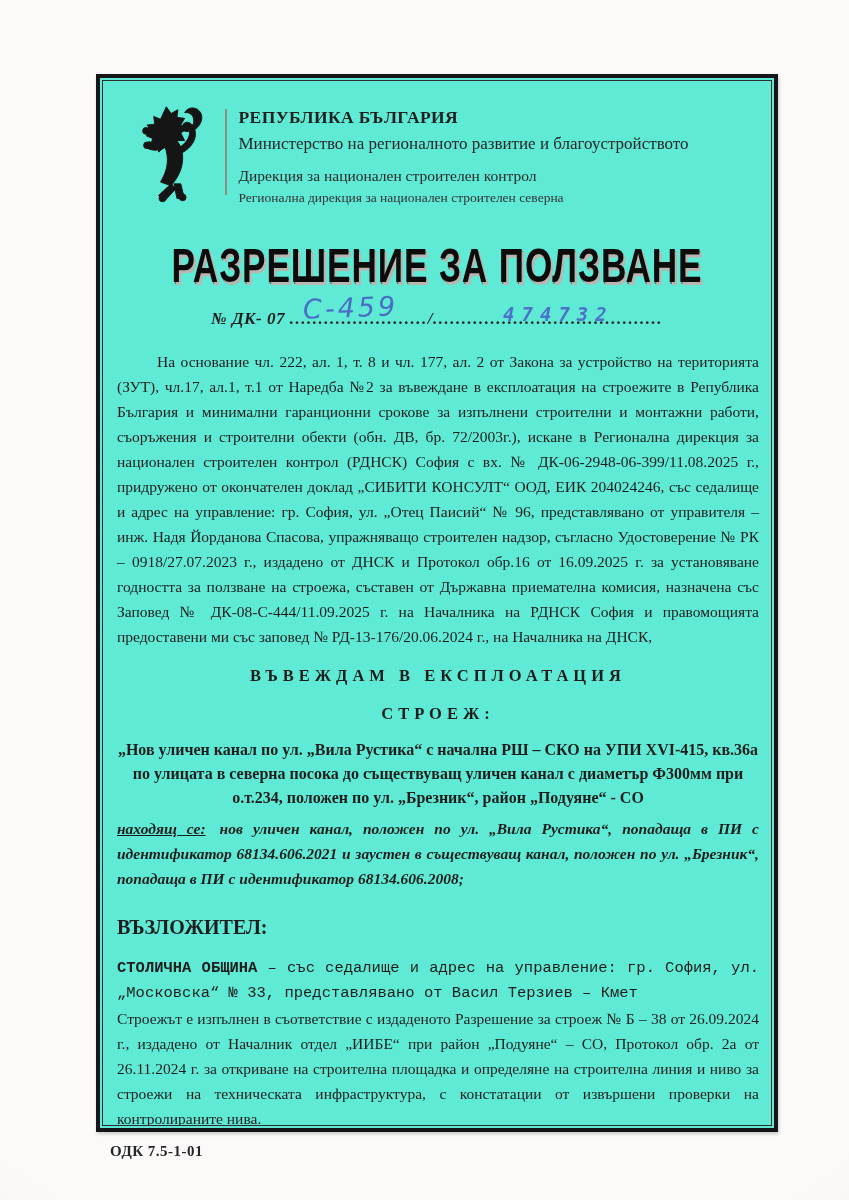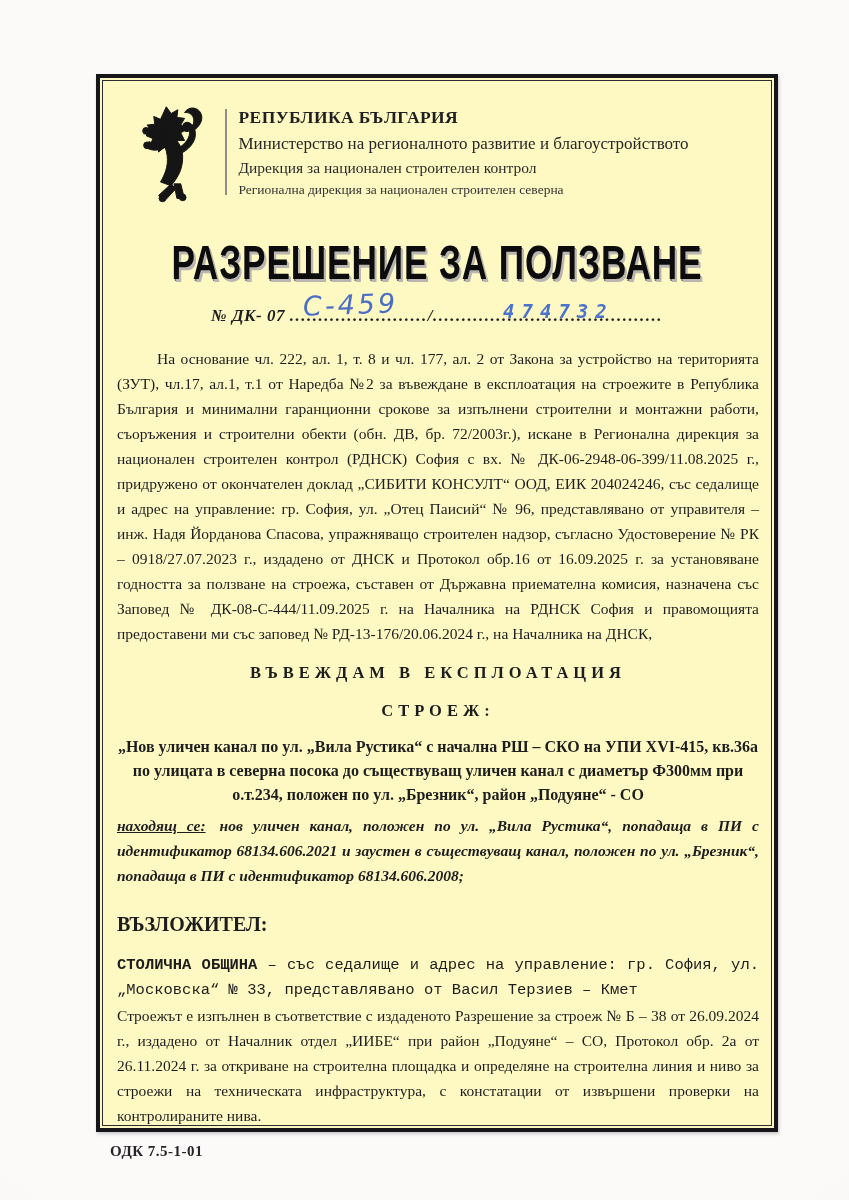--- a/index.html
+++ b/index.html
@@ -14,36 +14,36 @@
   .scan-vignette{
     position:absolute; inset:0;
     background:
       radial-gradient(120% 90% at 50% 45%, rgba(255,255,255,0) 70%, rgba(120,115,108,0.10) 100%);
     pointer-events:none;
   }
   .frame-outer{
     position:absolute; left:96px; top:74px; width:682px; height:1058px;
     border:4px solid #16161a;
     padding:2px;
-    background:#fef9c3;
+    background:#5eead4;
     box-shadow:1px 2px 3px rgba(60,60,60,0.25);
   }
   .frame-inner{
     width:100%; height:100%;
     border:1.5px solid #2c2c30;
     padding:14px 10px 0 10px;
     overflow:hidden;
   }
   
   .letterhead{ display:flex; align-items:flex-start; margin:6px 0 0 22px; }
   .coat{ width:78px; height:106px; flex:0 0 auto; }
   .vrule{ width:1.5px; height:86px; background:#8f8d89; margin:8px 12px 0 12px; flex:0 0 auto; }
   .lh-text{ padding-top:6px; }
   .lh-country{ font-weight:bold; font-size:17.5px; letter-spacing:0.4px; margin-bottom:6px; }
-  .lh-ministry{ font-size:17px; margin-bottom:5px; color:#262626; }
+  .lh-ministry{ font-size:17px; margin-bottom:13px; color:#262626; }
   .lh-dnsk{ font-size:15.5px; margin-bottom:5px; color:#2a2a2a; }
   .lh-rdnsk{ font-size:13.5px; margin-bottom:4px; color:#333; }
   .lh-city{ font-size:13px; color:#333; }
   
   .doc-title{
     margin-top:34px;
     text-align:center;
     font-family:"Liberation Sans", sans-serif;
     font-weight:900;
     font-size:40px;

